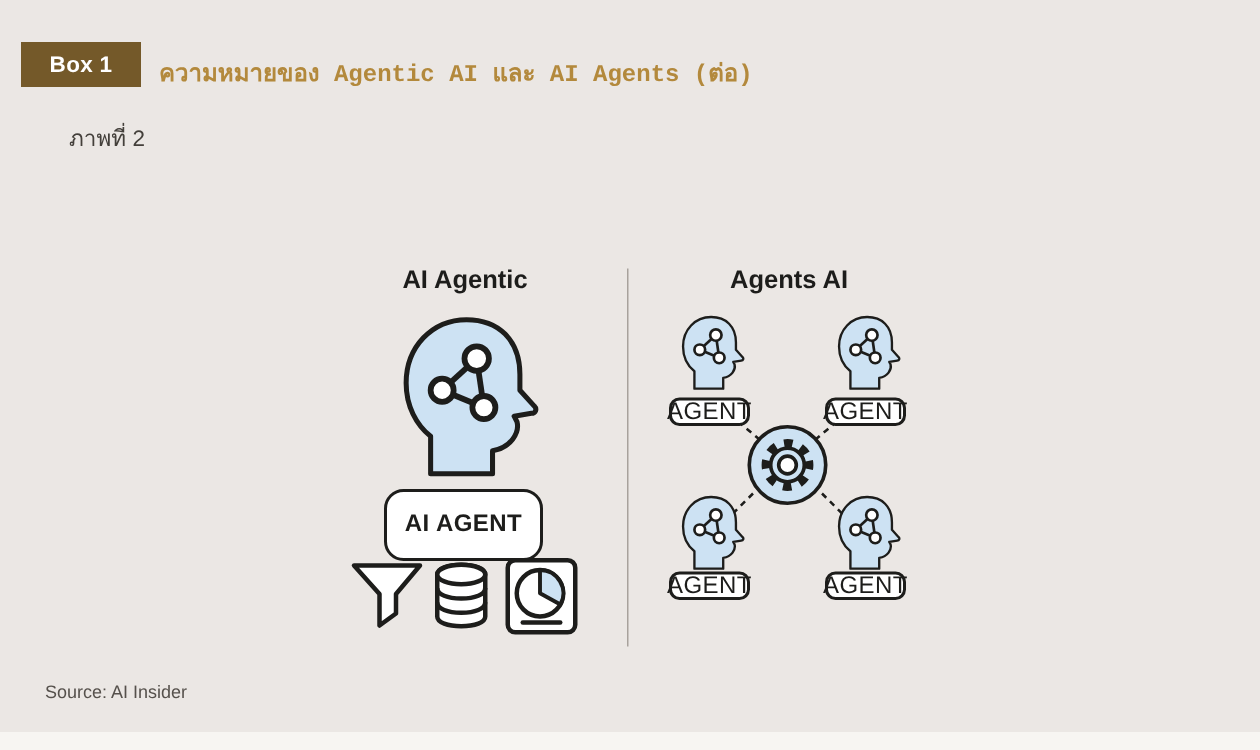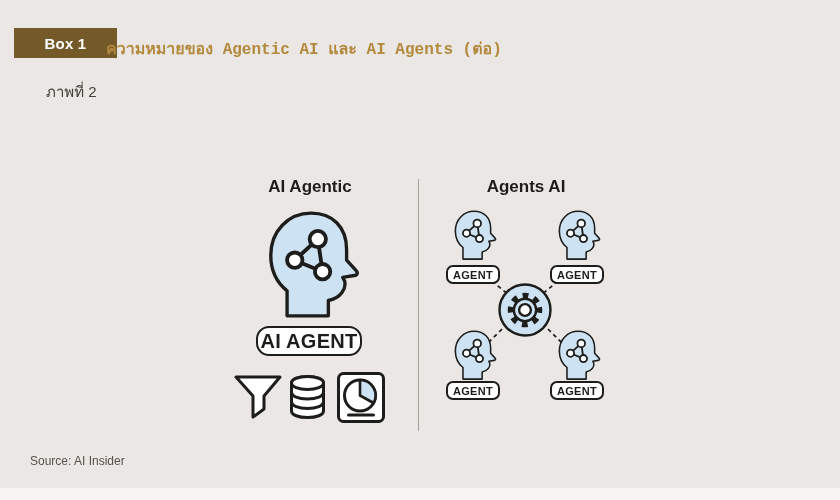--- a/index.html
+++ b/index.html
@@ -12,21 +12,21 @@
     --divider:#a8a29c;
   }
   html,body{margin:0;padding:0;}
   body{font-family:"Liberation Sans","DejaVu Sans",sans-serif;background:#fff;}
   .page{
     position:relative;width:840px;height:500px;
     background:var(--page-bg);overflow:hidden;
   }
   .footer-strip{position:absolute;left:0;right:0;bottom:0;height:12px;background:var(--footer);}
   .box-badge{
-    position:absolute;left:14px;top:28px;width:103px;height:30px;
+    position:absolute;left:14px;top:28px;width:80px;height:30px;
     background:var(--brown);color:#fff;font-weight:bold;font-size:15px;
     display:flex;align-items:center;justify-content:center;letter-spacing:.2px;
   }
   .doc-title{
     position:absolute;left:106px;top:36px;font-size:16px;font-weight:600;color:var(--gold);font-family:Liberation Mono, monospace;
   }
   .figure-label{position:absolute;left:46px;top:80px;font-size:15px;color:#44403b;}
   .figure-title{position:absolute;left:30px;top:121px;font-size:16px;font-weight:600;color:#ab8338;}
   .source{position:absolute;left:30px;top:454px;font-size:12px;color:#56514c;}
 
@@ -44,26 +44,26 @@
   .head-tr{left:556px;top:210px;}
   .head-bl{left:452px;top:330px;}
   .head-br{left:556px;top:330px;}
 
   .pill{
     position:absolute;background:#fff;border:2.5px solid var(--ink);
     display:flex;align-items:center;justify-content:center;color:var(--ink);
     box-sizing:border-box;
   }
   .pill-lg{
-    left:256px;top:326px;width:106px;height:30px;border-radius:13px;
-    font-size:20px;font-weight:bold;letter-spacing:.3px;
+    left:256px;top:326px;width:106px;height:48px;border-radius:13px;
+    font-size:16px;font-weight:bold;letter-spacing:.3px;
   }
   .pill-sm{
     width:54px;height:19px;border-radius:7px;border-width:2px;
-    font-size:11px;font-weight:bold;letter-spacing:.3px;
+    font-size:16px;font-weight:normal;letter-spacing:.3px;
   }
   .agent-tl{left:446px;top:265px;}
   .agent-tr{left:550px;top:265px;}
   .agent-bl{left:446px;top:381px;}
   .agent-br{left:550px;top:381px;}
 
   .icon-funnel{position:absolute;left:233px;top:373px;width:50px;height:47px;}
   .icon-db{position:absolute;left:288px;top:374px;width:39px;height:46px;}
   .icon-pie{position:absolute;left:336px;top:371px;width:50px;height:53px;}
   .gear-wrap{position:absolute;left:497px;top:282px;width:56px;height:56px;}

